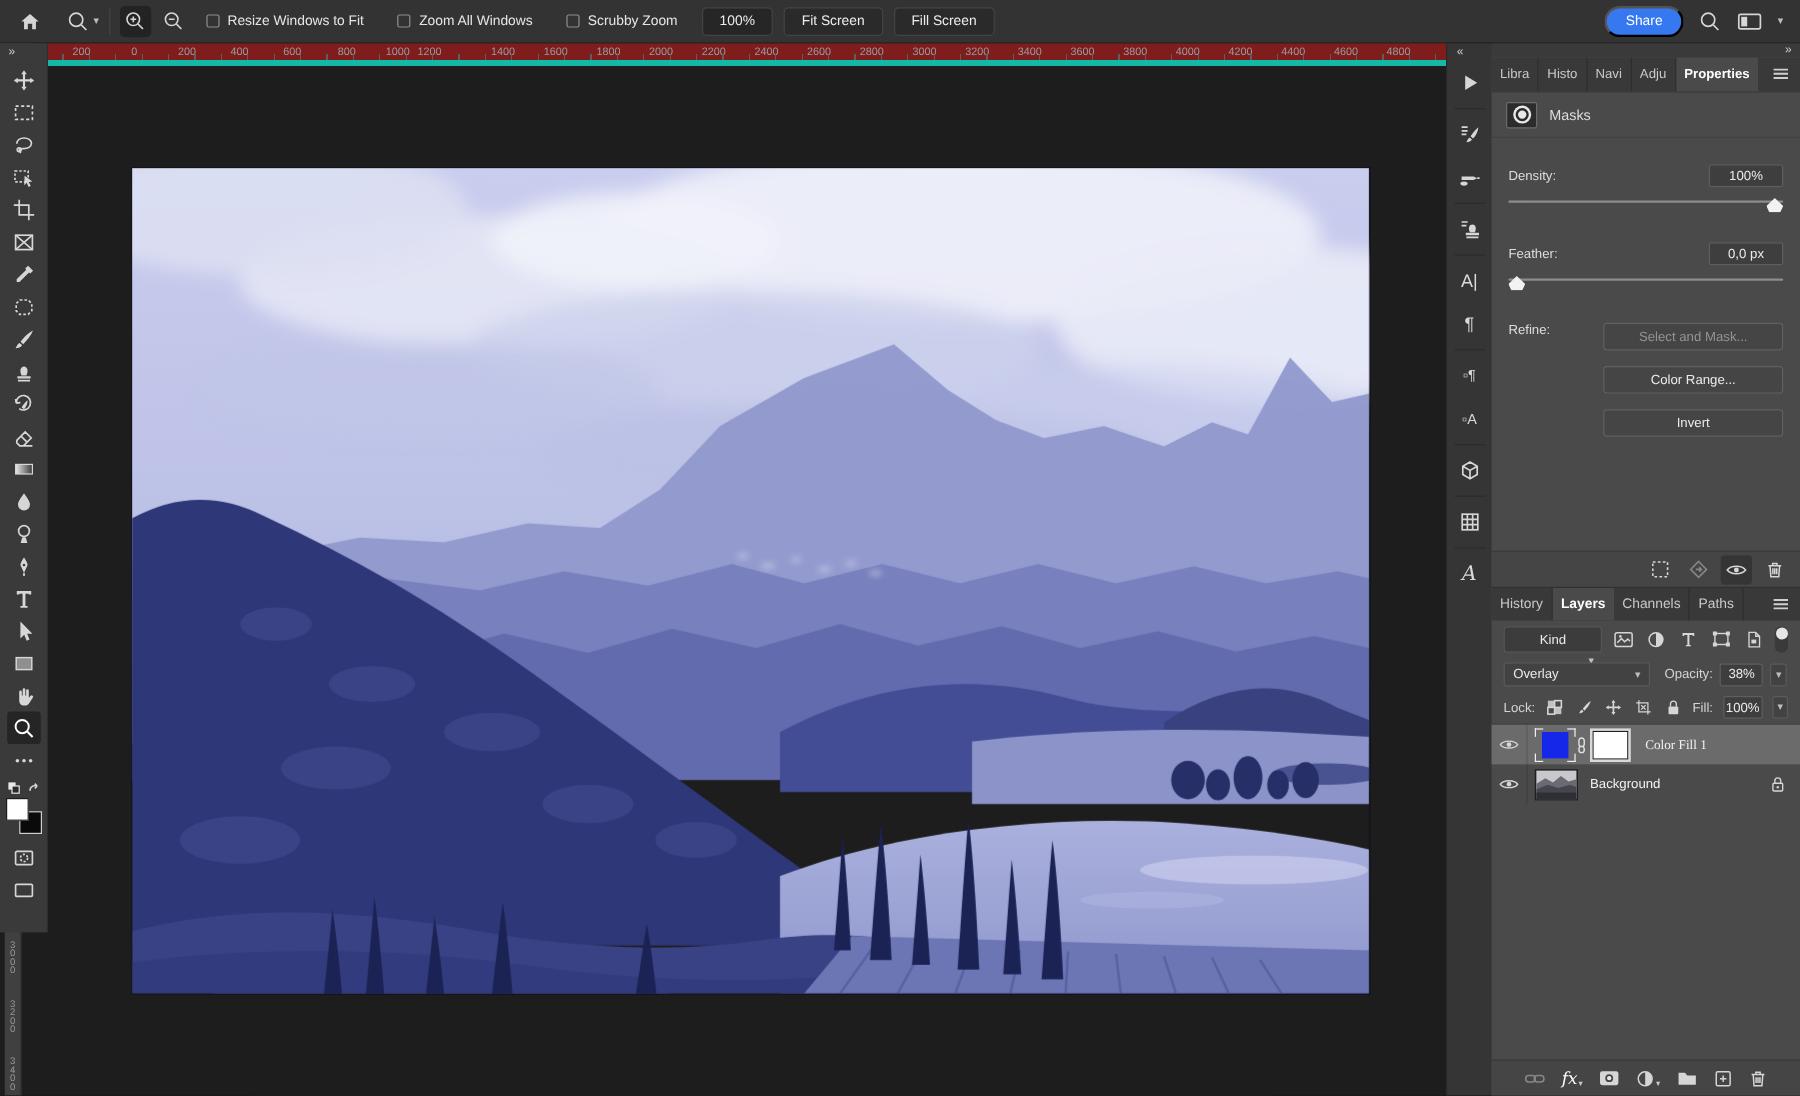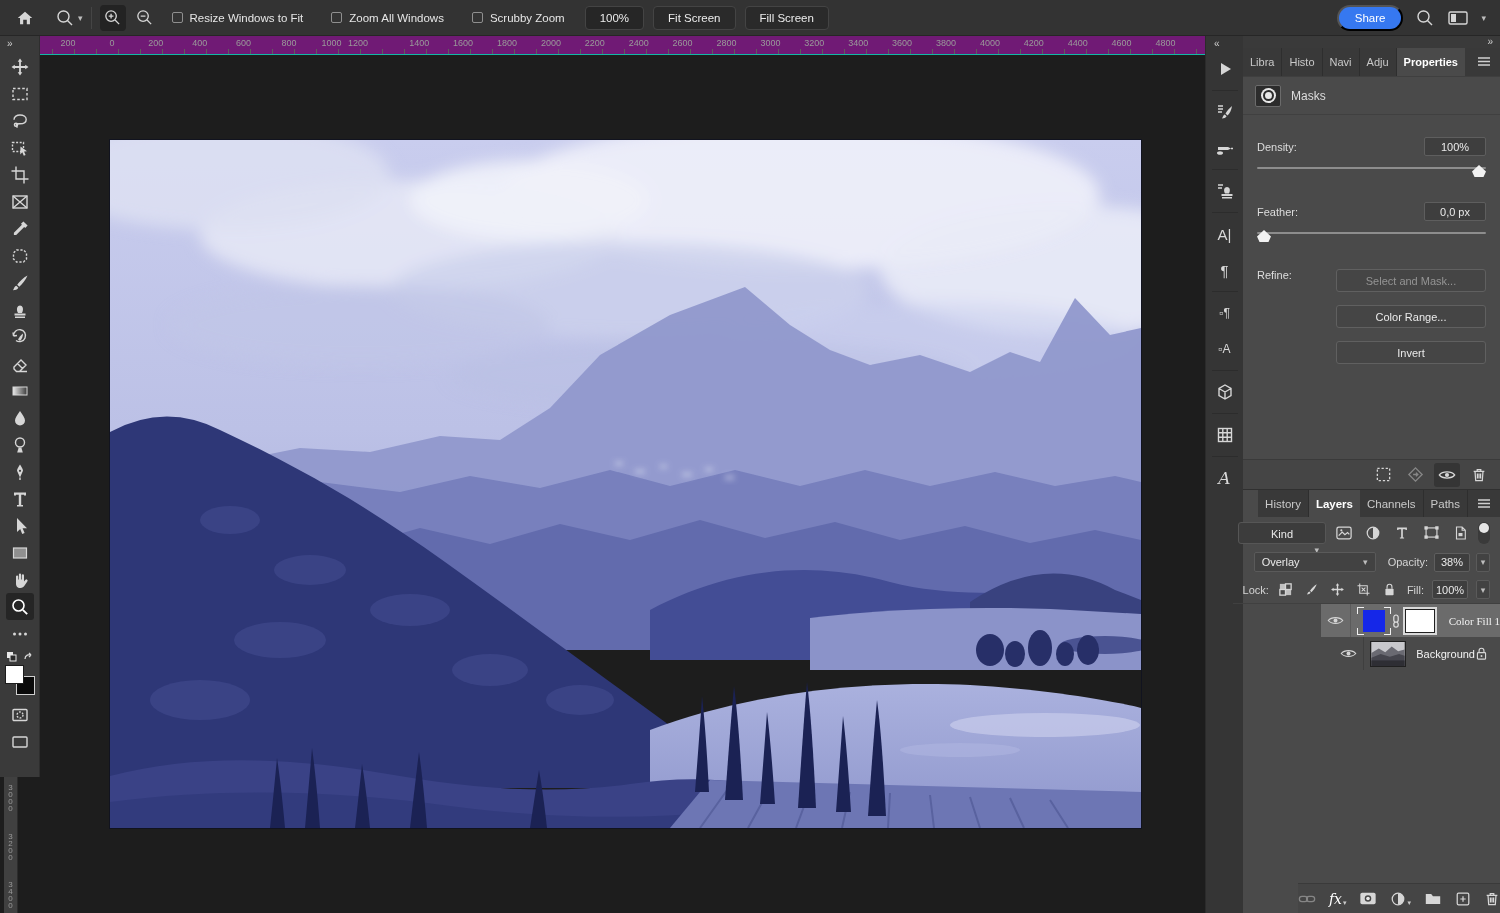--- a/index.html
+++ b/index.html
@@ -17,22 +17,22 @@
   .checkbox { width:11px; height:11px; border:1px solid #8f8f8f; border-radius:2px; background:transparent; }
   .chk-label { color:#e6e6e6; font-size:11.5px; white-space:nowrap; }
   .ob-btn { background:#2a2a2a; border:1px solid #444; border-radius:4px; color:#ececec;
     font-size:11.5px; padding:5px 14px; margin-right:9px; white-space:nowrap; }
   .ob-btn.dark { background:#262626; }
   #ob-right { margin-left:auto; display:flex; align-items:center; gap:12px; padding-right:14px; }
   .share-btn { background:#3678f0; color:#fff; border-radius:13px; padding:5px 16px; font-size:11.5px; }
   .chev { color:#bdbdbd; font-size:9px; }
 
   
-  #h-ruler { position:absolute; left:30px; top:36px; width:1175px; height:19px; background:#701a75;
-    border-bottom:1px solid #14b8a6; z-index:10; overflow:hidden; }
+  #h-ruler { position:absolute; left:30px; top:36px; width:1175px; height:19px; background:#7f1d1d;
+    border-bottom:5px solid #14b8a6; z-index:10; overflow:hidden; }
   #h-ruler::after { content:""; position:absolute; left:0; bottom:0; width:100%; height:5px;
     background:repeating-linear-gradient(90deg,#5e5e5e 0 1px,transparent 1px 22px); }
   .hr-label { position:absolute; top:2px; font-size:9px; color:#9a9a9a; transform:translateX(-50%); }
   #corner { position:absolute; left:0; top:36px; width:30px; height:19px; background:#3a3a3a; z-index:31;
     color:#cfcfcf; font-size:10px; padding:2px 0 0 7px; letter-spacing:-1px; }
   #v-ruler { position:absolute; left:4px; top:55px; width:14px; height:858px; background:#404040;
     border-right:1px solid #2c2c2c; z-index:5; }
   .vr-label { position:absolute; left:2px; font-size:8px; color:#9a9a9a;
     writing-mode:vertical-rl; text-orientation:upright; letter-spacing:-2px; }
 
@@ -97,21 +97,21 @@
   .refine-row { display:flex; padding:0 14px; margin-top:26px; }
   .refine-buttons { margin-left:auto; display:flex; flex-direction:column; gap:13px; }
   .p-btn { width:150px; height:23px; background:#454545; border:1px solid #606060; border-radius:3px;
     color:#eaeaea; font-size:11px; display:flex; align-items:center; justify-content:center; }
   .p-btn.disabled { color:#949494; }
   .props-bottom { margin-top:auto; height:30px; background:#454545; border-top:1px solid #3a3a3a;
     display:flex; align-items:center; justify-content:flex-end; gap:6px; padding-right:8px; }
   .pb-ic { width:26px; height:24px; display:flex; align-items:center; justify-content:center; border-radius:3px; }
   .pb-ic.pressed { background:#353535; }
 
-  .layers-section { flex:1; display:flex; flex-direction:column; background:#4a4a4a; border-top:1px solid #303030;align-items:flex-end; }
+  .layers-section { flex:1; display:flex; flex-direction:column; background:#4a4a4a; border-top:1px solid #303030; }
   .layers-tabs { height:27px; display:flex; align-items:stretch; background:#393939; }
   .layers-tabs .ptab { font-size:11.5px; }
   .filter-row { height:31px; display:flex; align-items:center; gap:7px; padding:0 10px; }
   .kind-select { width:88px; height:22px; background:#3c3c3c; border:1px solid #565656; border-radius:3px;
     display:flex; align-items:center; gap:5px; padding:0 6px; color:#eaeaea;flex-direction:column; }
   .kind-select .chev { margin-left:auto; }
   .f-ic { width:22px; height:20px; display:flex; align-items:center; justify-content:center; }
   .toggle-pill { margin-left:auto; width:12px; height:22px; background:#3a3a3a; border-radius:6px; position:relative; }
   .toggle-pill .knob { position:absolute; left:1px; top:1px; width:10px; height:10px; border-radius:50%; background:#e6e6e6; }
   .blend-row { height:28px; display:flex; align-items:center; gap:6px; padding:0 10px; }

